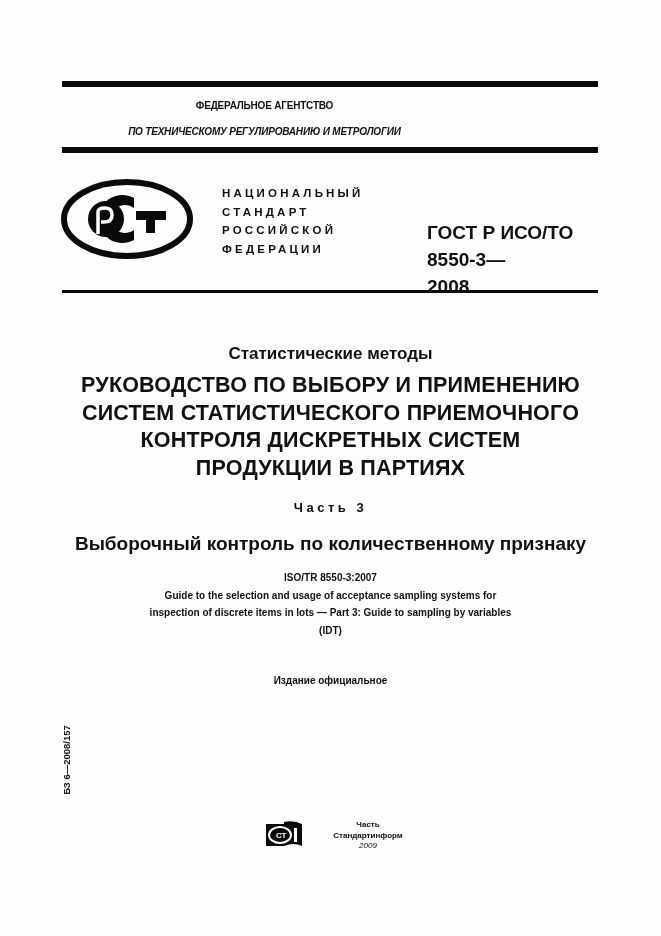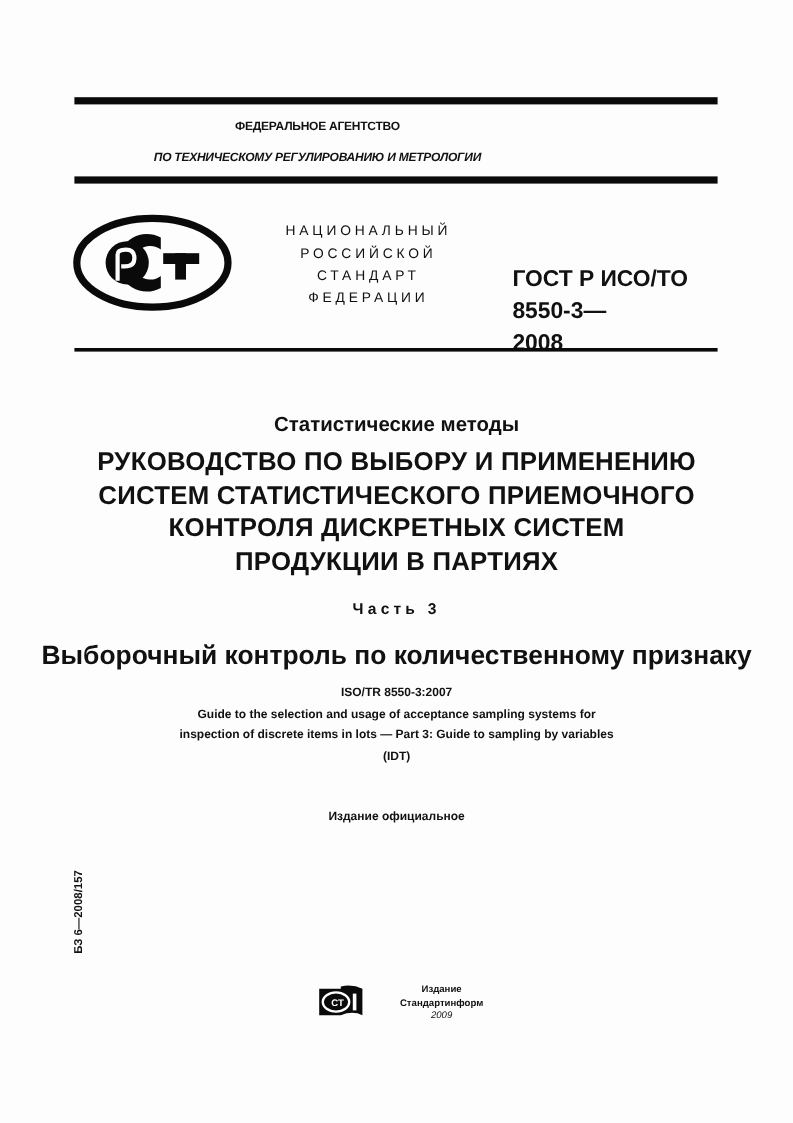--- a/index.html
+++ b/index.html
@@ -8,32 +8,32 @@
       position: relative; overflow: hidden;
       font-family: "Liberation Sans", sans-serif; color: #111;
     }
     .agency {
       position: absolute; left: 0; width: 529px; text-align: center;
       font-weight: bold; font-size: 10px; letter-spacing: -0.2px;
     }
     .logo { position: absolute; left: 60px; top: 178px; width: 134px; height: 82px; }
     .natstd {
       position: absolute; left: 222px; top: 184px; width: 170px;
-      text-align: center; font-weight: normal; font-size: 11.5px;
+      text-align: left; font-weight: bold; font-size: 11.5px;
       letter-spacing: 3.2px; line-height: 18.5px;
     }
     .gost {
       position: absolute; left: 427px; top: 184px;
       font-weight: bold; font-size: 19px; line-height: 27px; margin-top: 35px;
     }
     .center { position: absolute; left: 0; width: 661px; text-align: center; font-weight: bold; }
     .sub-ru { top: 344px; font-size: 17px; }
     .title { top: 372px; font-size: 21.5px; line-height: 27.5px; letter-spacing: 0.2px; }
     .part { top: 500px; font-size: 13px; letter-spacing: 3.5px; }
-    .part-sub { top: 533px; font-size: 22px; }
+    .part-sub { top: 533px; font-size: 19px; }
     .iso { top: 569px; font-size: 10px; line-height: 17.5px; }
     .edition { top: 675px; font-size: 10px; }
     .side {
       position: absolute; left: 66px; top: 760px; transform: translate(-50%,-50%) rotate(-90deg);
       font-weight: bold; font-size: 9.5px; white-space: nowrap;
     }
     .pub-logo { position: absolute; left: 264px; top: 820px; width: 40px; height: 30px; }
     .pub { position: absolute; left: 333px; top: 820px; width: 70px; text-align: center;
       font-weight: bold; font-size: 8px; line-height: 10.5px; }
   </style>
@@ -49,22 +49,22 @@
   <ellipse cx="67" cy="41" rx="63" ry="37" fill="none" stroke="#0a0a0a" stroke-width="6"></ellipse>
   <path d="M74 20 A24 24 0 1 0 74 62 L74 52 A14 14 0 1 1 74 30 Z" fill="#0a0a0a"></path>
   <rect x="28" y="23" width="36" height="36" rx="18" fill="#0a0a0a"></rect>
   <path d="M38 56 L38 34 Q38 30 45 30 Q52 30 52 37 Q52 44 44 44 L41 44" fill="none" stroke="#fdfdfd" stroke-width="3.5"></path>
   <rect x="76" y="33" width="30" height="9" fill="#0a0a0a"></rect>
   <rect x="86" y="33" width="9" height="22" fill="#0a0a0a"></rect>
 </svg>
 
 <div class="natstd">
   <div>НАЦИОНАЛЬНЫЙ</div>
+  <div>СТАНДАРТ</div>
   <div>РОССИЙСКОЙ</div>
-  <div>СТАНДАРТ</div>
   <div>ФЕДЕРАЦИИ</div>
 </div>
 
 <div class="gost">
   <div>ГОСТ Р ИСО/ТО</div>
   <div>8550-3—</div>
   <div>2008</div>
 </div>
 
 <div style="position:absolute;left:62px;top:290px;width:536px;height:3px;background:#0a0a0a;"></div>
@@ -91,16 +91,16 @@
 <div class="side">БЗ 6—2008/157</div>
 
 <svg class="pub-logo" viewBox="0 0 40 30">
   <path d="M2 4 L20 4 L20 2 Q30 0 38 4 L38 26 Q30 22 20 26 L2 26 Z" fill="#0a0a0a"></path>
   <ellipse cx="16" cy="15" rx="11" ry="8" fill="none" stroke="#fdfdfd" stroke-width="2"></ellipse>
   <text x="12" y="18" font-size="8" font-weight="bold" fill="#fdfdfd" font-family="Liberation Sans, sans-serif">СТ</text>
   <rect x="30" y="8" width="3" height="14" fill="#fdfdfd"></rect>
 </svg>
 
 <div class="pub">
-  <div>Издание</div>
+  <div>Часть</div>
   <div>Стандартинформ</div>
   <div style="font-weight:normal;font-style:italic;">2009</div>
 </div>
 
 </body></html>

